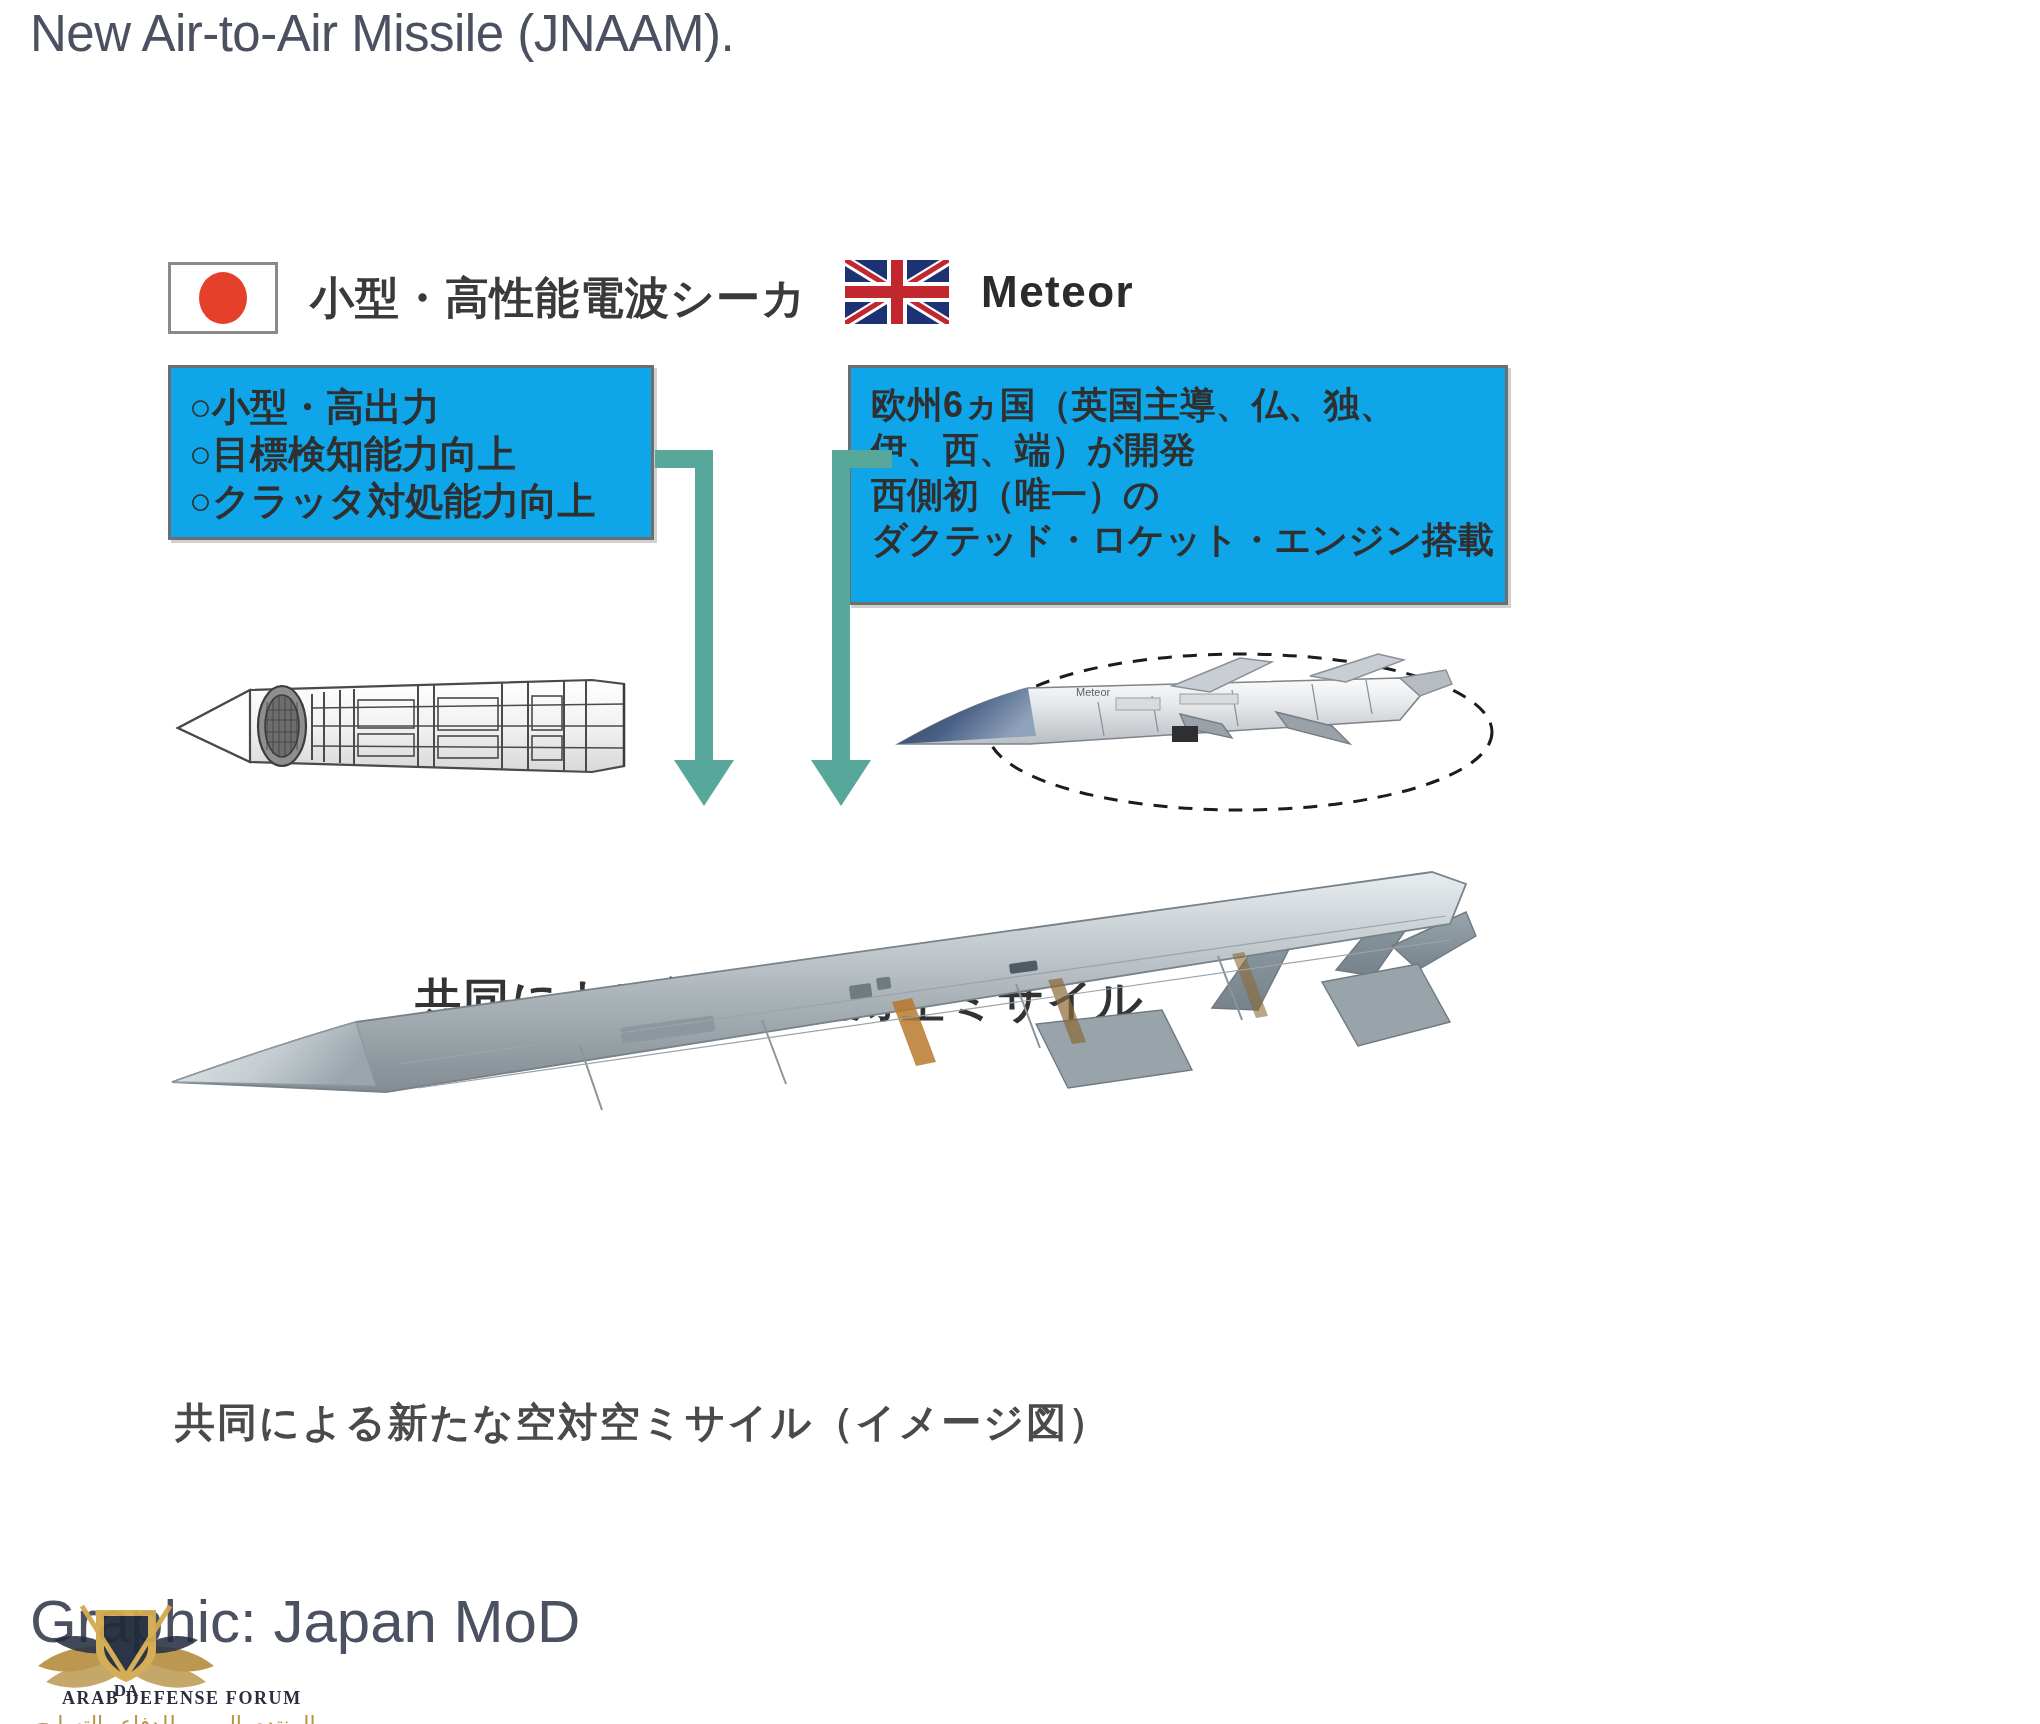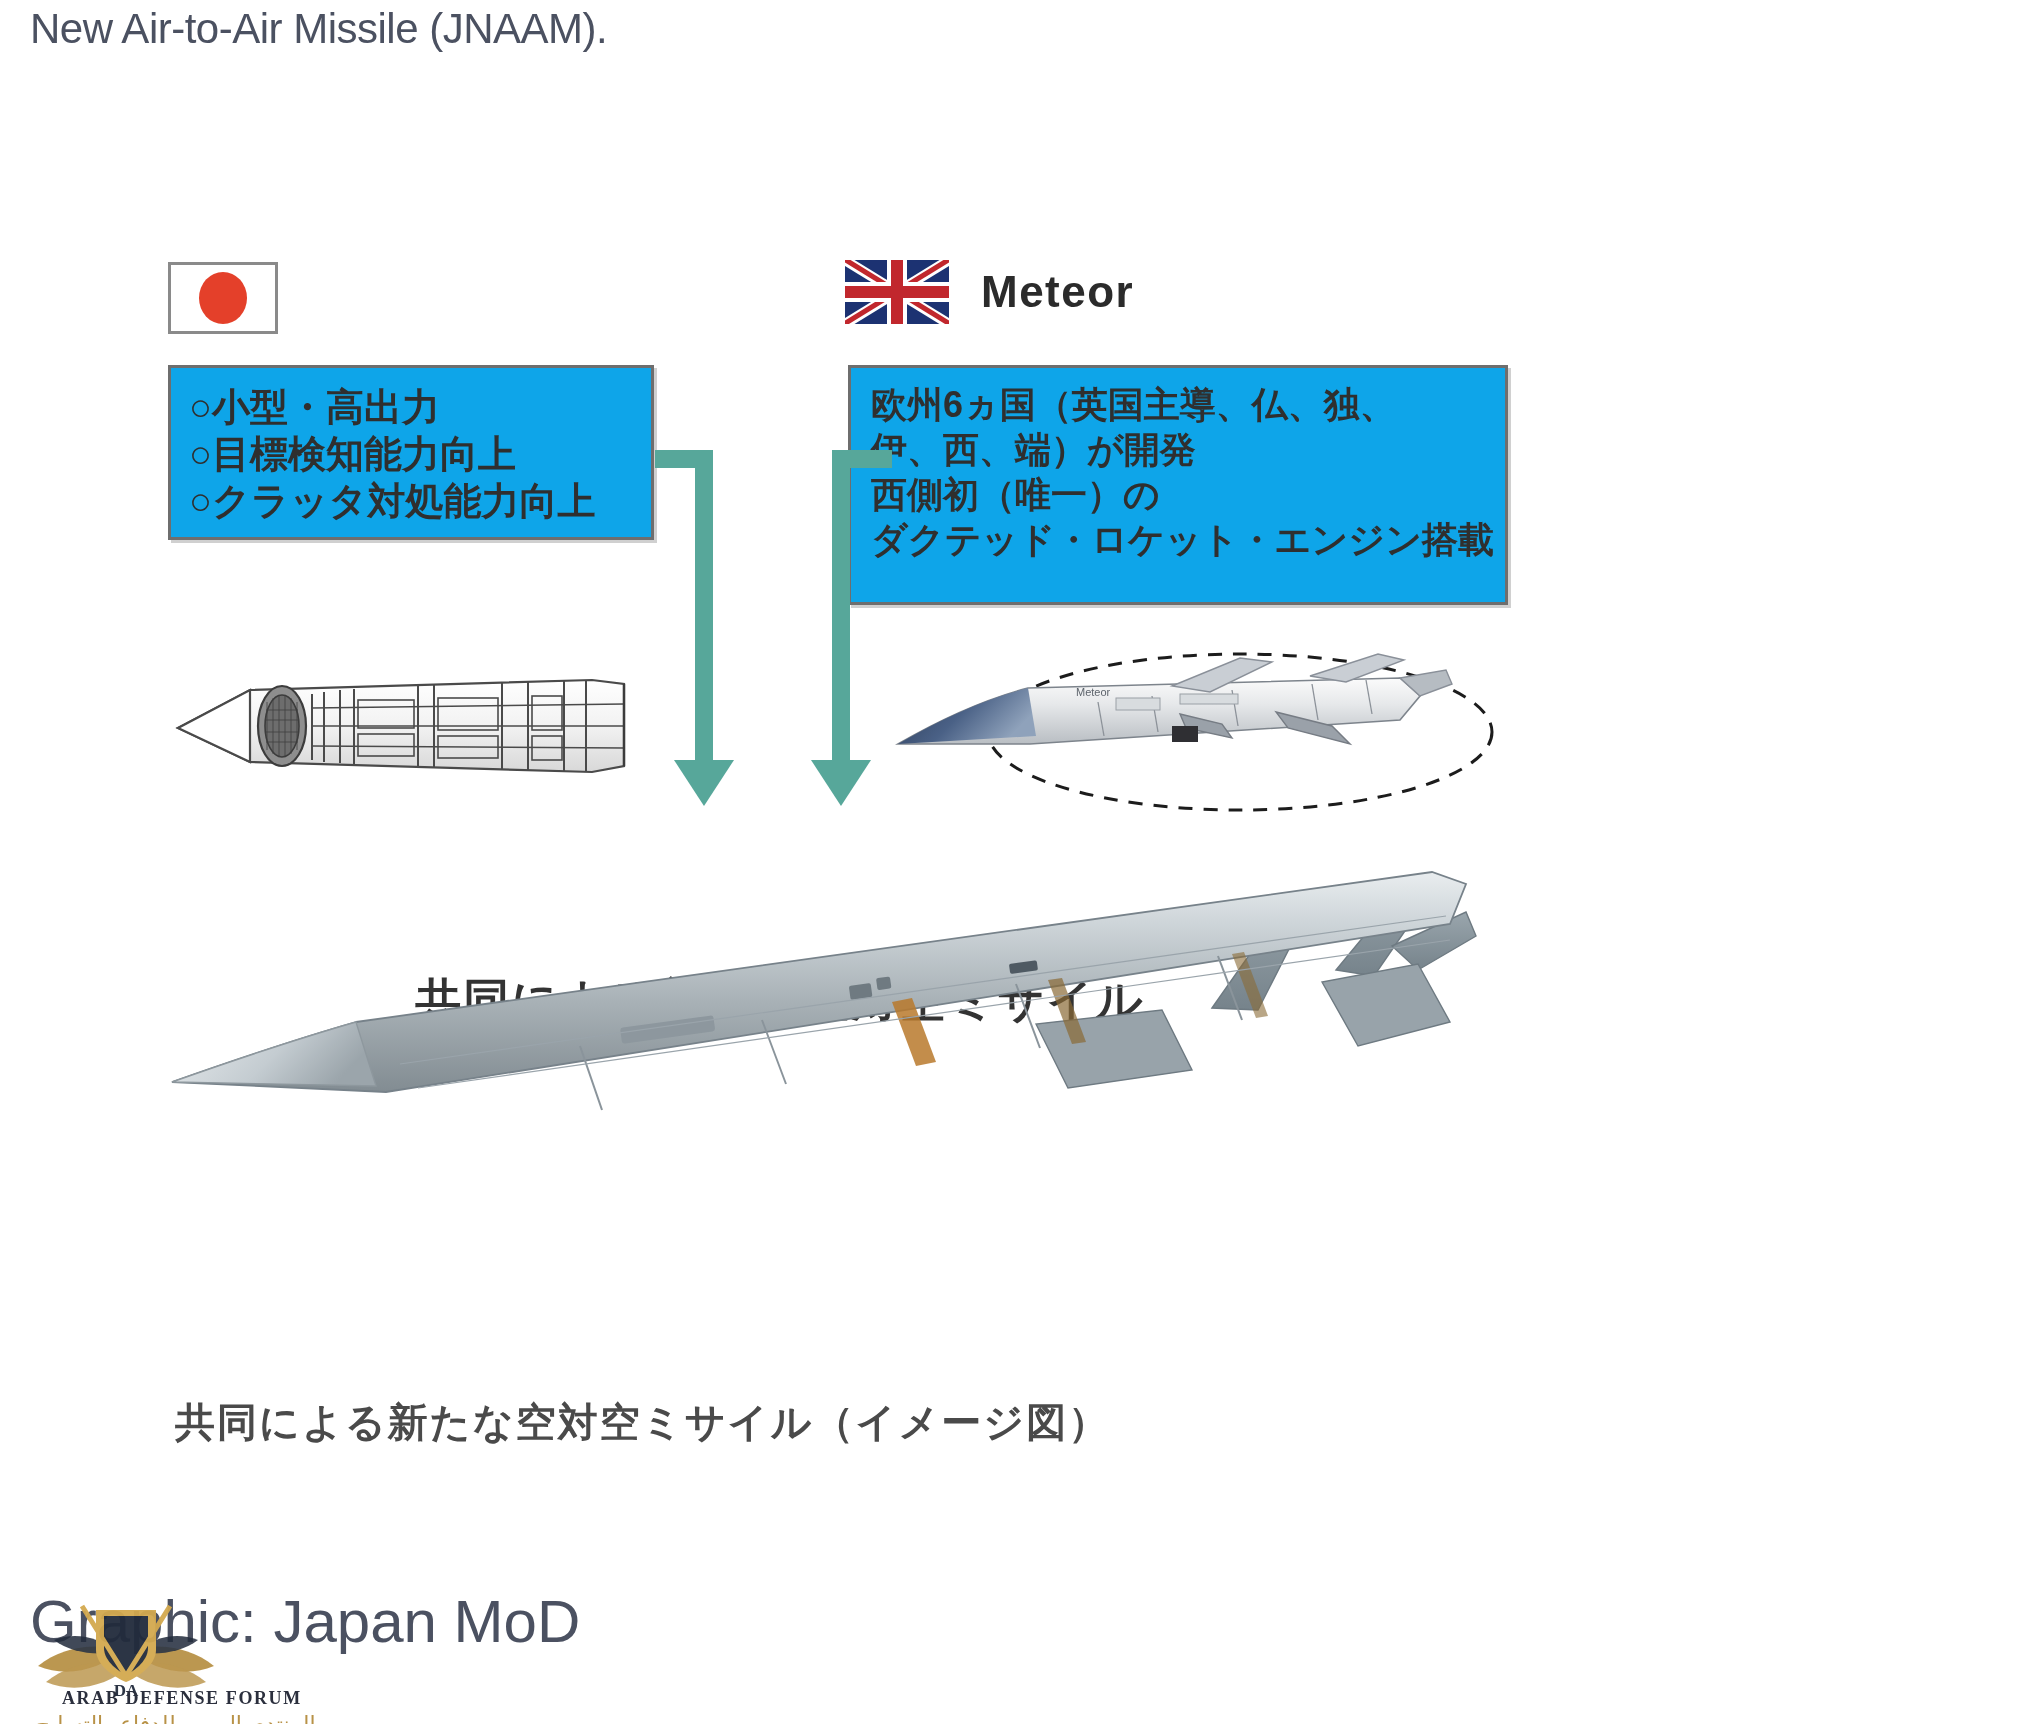--- a/index.html
+++ b/index.html
@@ -7,21 +7,21 @@
     width:2040px;height:1724px;
     background:#ffffff;
     font-family:"Liberation Sans","DejaVu Sans",sans-serif;
     overflow:hidden;position:relative;
   }
   .page{position:relative;width:2040px;height:1724px;}
 
   
   .headline{
     position:absolute;left:30px;top:6px;
-    font-size:42px;line-height:1.1;
+    font-size:51px;line-height:1.1;
     color:#4b5161;font-weight:400;letter-spacing:-0.5px;
     white-space:nowrap;
   }
 
   
   .graphic{position:absolute;left:0;top:120px;width:2040px;height:1430px;}
 
   
   .legend-jp{position:absolute;left:168px;top:142px;display:flex;align-items:center;}
   .legend-uk{position:absolute;left:845px;top:140px;display:flex;align-items:center;}
@@ -128,20 +128,21 @@
 <div class="page">
 
   <div class="headline">New Air-to-Air Missile (JNAAM).</div>
 
   <div class="graphic">
 
     <div class="legend-jp">
       <div class="flag-jp">
         <div class="disc"></div>
       </div>
+      <div class="legend-label-jp">小型・高性能電波シーカ</div>
     </div>
 
     <div class="legend-uk">
       <div class="flag-uk">
         <i class="uk-dg1"></i>
         <i class="uk-dg2"></i>
         <i class="uk-dr1"></i>
         <i class="uk-dr2"></i>
         <i class="uk-cw-v"></i>
         <i class="uk-cw-h"></i>

